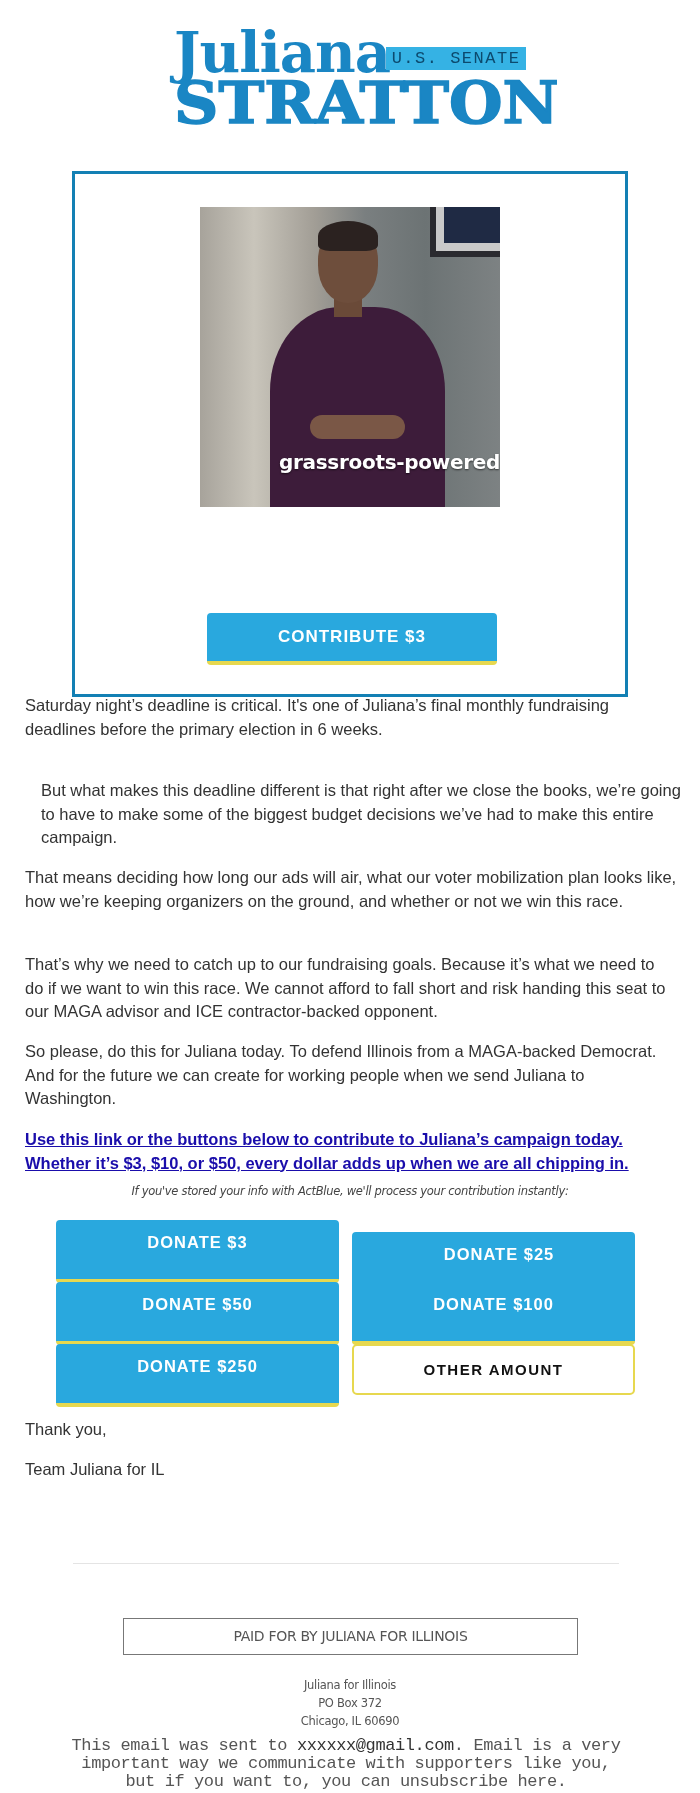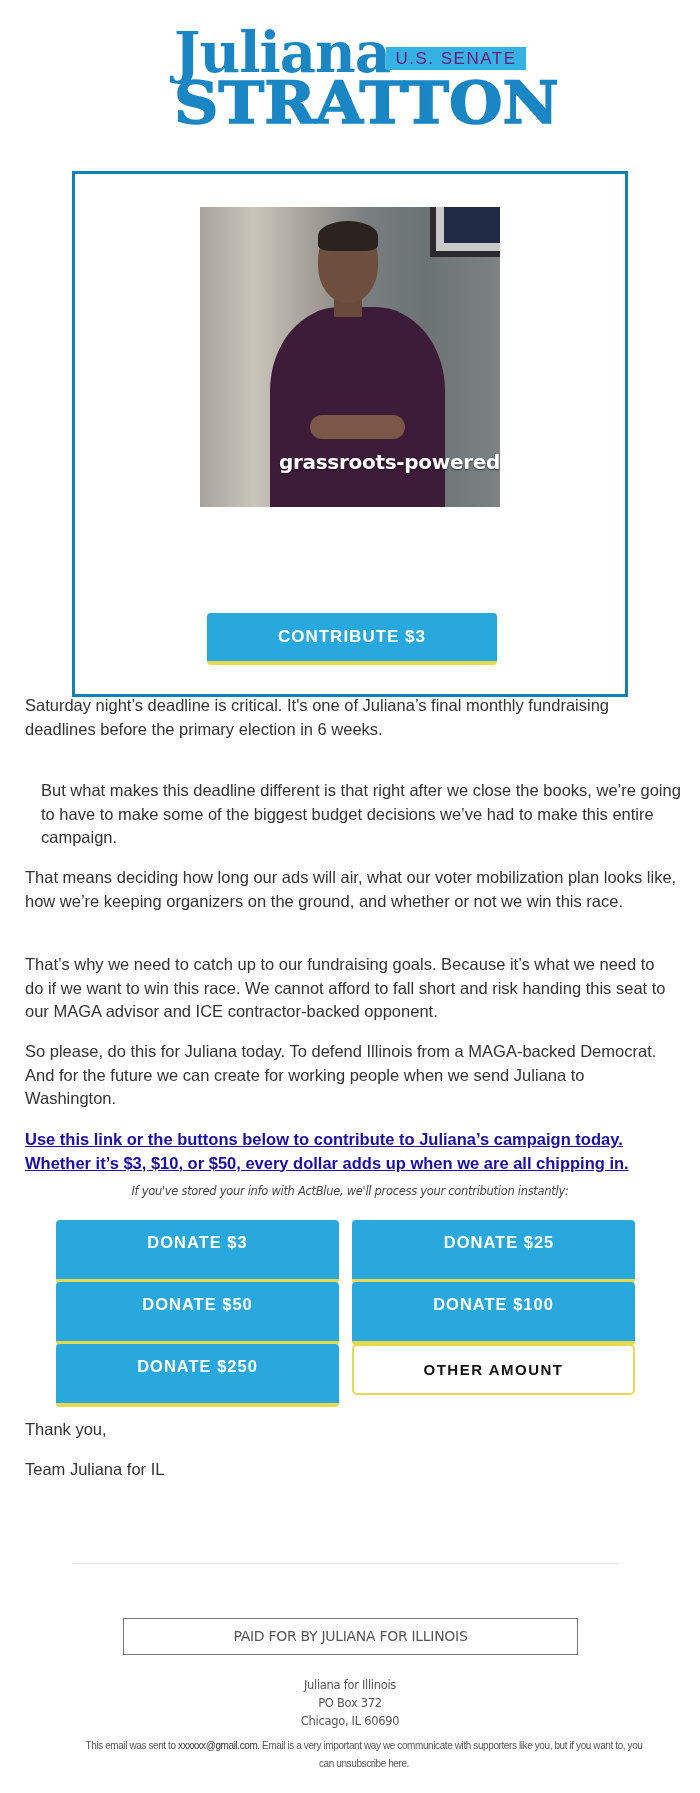--- a/index.html
+++ b/index.html
@@ -3,21 +3,21 @@
 <meta charset="utf-8">
 <style>
   * { box-sizing: border-box; margin: 0; padding: 0; }
   html, body { width: 700px; background: #ffffff; }
   body { font-family: "Liberation Sans", sans-serif; color: #333333; }
   .page { width: 700px; position: relative; height: 1793px; }
 
   
   .logo { position: absolute; left: 174px; top: 30px; width: 356px; height: 100px; }
   .logo-first { position: absolute; left: 0; top: -6px; font-family: "DejaVu Serif", serif; font-weight: bold; font-size: 56px; color: #1a86c4; letter-spacing: -1px; line-height: 1; }
-  .logo-badge { position: absolute; left: 212px; top: 17px; width: 140px; height: 23px; background: #35b2e4; color: #701a75; font-family: Liberation Sans, sans-serif; font-size: 17px; letter-spacing: 1.5px; line-height: 23px; text-align: center; }
+  .logo-badge { position: absolute; left: 212px; top: 17px; width: 140px; height: 23px; background: #35b2e4; color: #0c4a6e; font-family: Liberation Mono, monospace; font-size: 17px; letter-spacing: 1.5px; line-height: 23px; text-align: center; }
   .logo-last { position: absolute; left: 0; top: 44px; font-family: "DejaVu Serif", serif; font-weight: 900; font-size: 58px; color: #1a86c4; letter-spacing: 0px; line-height: 1; transform: scaleX(1.06); transform-origin: left; -webkit-text-stroke: 1.5px #1a86c4; }
 
   
   .hero { position: absolute; left: 72px; top: 171px; width: 556px; height: 526px; border: 3px solid #1380b4; }
   .hero-img { position: absolute; left: 125px; top: 33px; width: 300px; height: 300px; overflow: hidden;
     background: linear-gradient(90deg, #a7a39b 0%, #c9c5bb 18%, #a29e96 38%, #7a7f80 55%, #6c7374 75%, #7d8283 100%); }
   .hero-img .frame { position: absolute; right: 0; top: 0; width: 70px; height: 50px; background: #c9c9c9; border: 6px solid #2a2a2f; border-right: none; border-top: none; }
   .hero-img .frame::after { content: ""; position: absolute; left: 8px; top: 0; right: 0; bottom: 8px; background: #1f2a44; }
   .hero-img .head { position: absolute; left: 118px; top: 18px; width: 60px; height: 78px; border-radius: 45% 45% 48% 48%; background: #6e4e3c; }
   .hero-img .hair { position: absolute; left: 118px; top: 14px; width: 60px; height: 30px; border-radius: 50% 50% 20% 20%; background: #2b2220; }
@@ -37,35 +37,35 @@
   .p3 { top: 866px; }
   .p4 { top: 953px; }
   .p5 { top: 1040px; }
   .cta-link { position: absolute; left: 25px; top: 1128px; width: 652px; font-size: 16.5px; line-height: 23.5px; color: #1a0dab; font-weight: bold; text-decoration: underline; }
   .note { position: absolute; left: 0; top: 1184px; width: 700px; text-align: center; font-style: italic; font-size: 11.5px; color: #444444; font-family: "DejaVu Sans", sans-serif; letter-spacing: -0.3px; }
 
   
   .donate-grid { position: absolute; left: 56px; top: 1220px; width: 585px; }
   .donate-btn { position: absolute; width: 283px; height: 63px; font-size: 16.5px; line-height: 45px; }
   .d1 { left: 0; top: 0; }
-  .d2 { left: 296px; top: 0; padding-left: 11px; }
+  .d2 { left: 296px; top: 12px; padding-left: 11px; }
   .d3 { left: 0; top: 62px; }
   .d4 { left: 296px; top: 62px; }
   .d5 { left: 0; top: 124px; }
   .btn-other { position: absolute; left: 296px; top: 124px; width: 283px; height: 51px; background: #ffffff; color: #111111; border: 2px solid #e7d84f; border-radius: 5px; font-weight: bold; font-size: 15px; letter-spacing: 1.5px; line-height: 47px; text-align: center; }
 
   .signoff { position: absolute; left: 25px; font-size: 16.5px; color: #333333; }
   .s1 { top: 1420px; }
   .s2 { top: 1460px; }
 
   .divider { position: absolute; left: 73px; top: 1563px; width: 546px; height: 1px; background: #e4e4e4; }
 
   .paid-box { position: absolute; left: 123px; top: 1618px; width: 455px; height: 37px; border: 1px solid #777777; text-align: center; font-family: "DejaVu Sans", sans-serif; font-size: 14px; color: #555555; line-height: 35px; letter-spacing: -0.3px; }
   .address { position: absolute; left: 0; top: 1676px; width: 700px; text-align: center; font-family: "DejaVu Sans", sans-serif; font-size: 11.5px; line-height: 18px; color: #555555; letter-spacing: -0.3px; }
-  .footer-note { position: absolute; left: 84px; top: 1737px; width: 560px; text-align: center; font-family: Liberation Sans, sans-serif; font-size: 10px; line-height: 18px; color: #555555; letter-spacing: -0.4px; }
+  .footer-note { position: absolute; left: 66px; top: 1737px; width: 560px; text-align: center; font-family: Liberation Mono, monospace; font-size: 17px; line-height: 18px; color: #555555; letter-spacing: -0.4px; }
   .footer-note .email { color: #333333; }
 </style>
 </head>
 <body>
 
 <div class="page">
 
   <div class="logo">
     <div class="logo-first">Juliana</div>
     <div class="logo-badge">U.S. SENATE</div>

